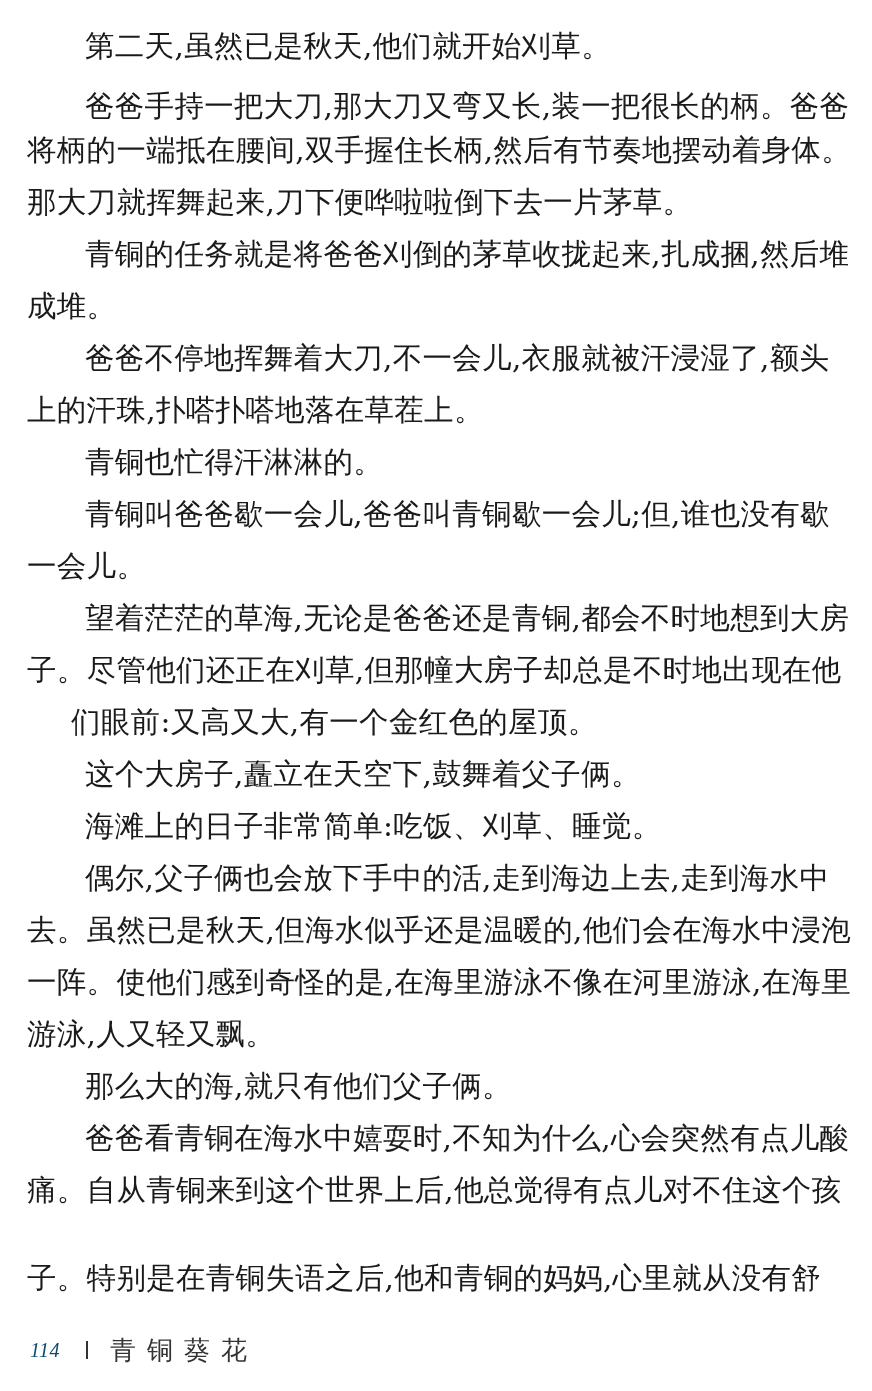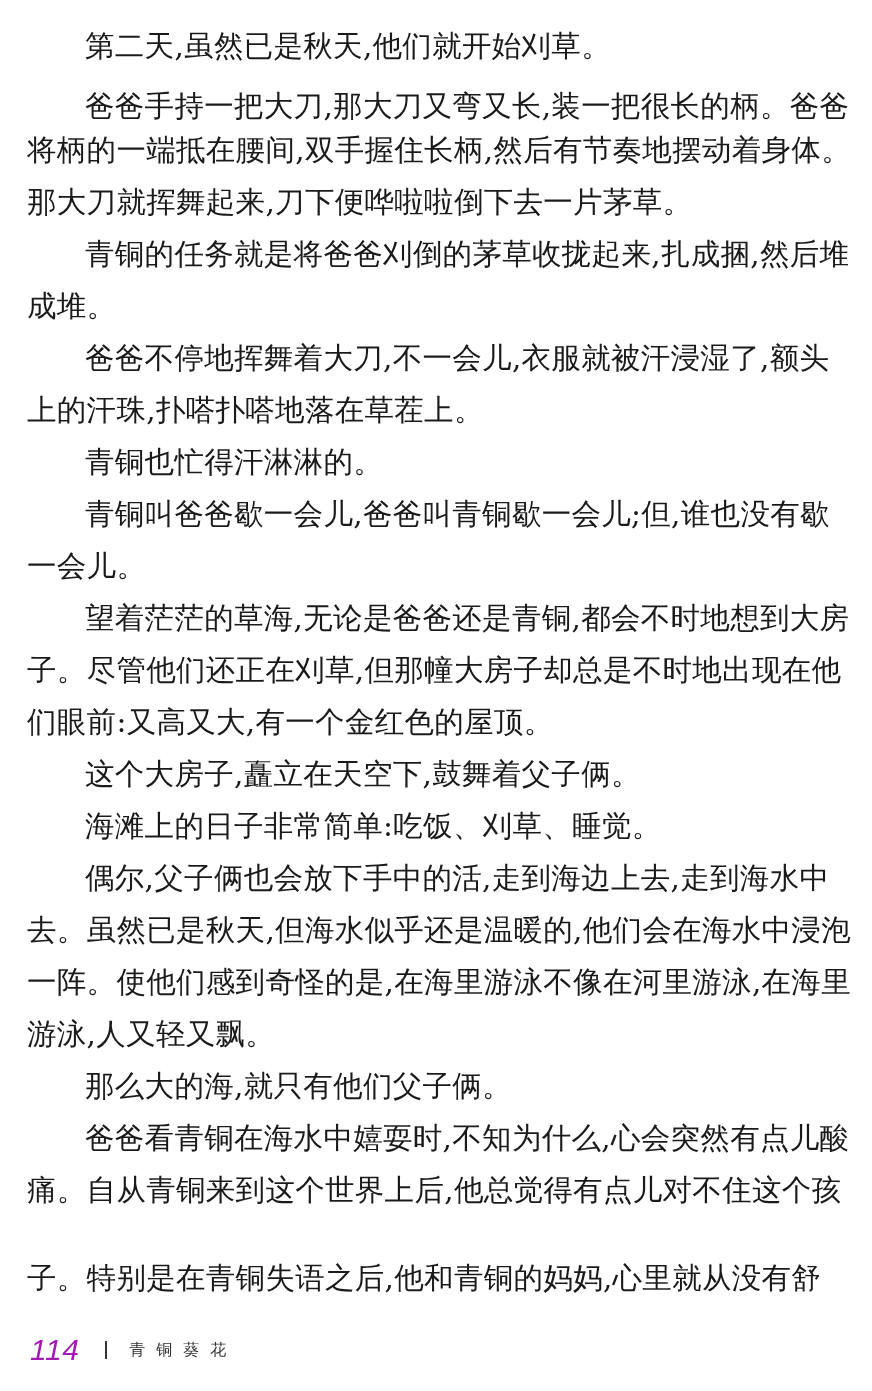--- a/index.html
+++ b/index.html
@@ -35,37 +35,37 @@
     }
     .footer {
       position: absolute;
       left: 30px;
       top: 1332px;
       height: 36px;
       display: flex;
       align-items: center;
     }
     .page-number {
-      font-family: Liberation Sans, sans-serif;
+      font-family: Liberation Serif, serif;
       font-style: italic;
-      font-size: 30px;
-      color: #a21caf;
+      font-size: 20px;
+      color: #0c4a6e;
       letter-spacing: 0.5px;
     }
     .divider {
       display: inline-block;
       width: 2px;
       height: 18px;
       background: #333;
       margin-left: 26px;
       margin-right: 22px;
     }
     .book-title {
       font-family: "DejaVu Sans", "Liberation Sans", sans-serif;
-      font-size: 16px;
+      font-size: 26px;
       color: #333;
       letter-spacing: 11px;
     }
   </style>
 </head>
 <body>
 
 <div class="page-body" id="page-body">
     <div class="line indent" style="top: 8px;">第二天,虽然已是秋天,他们就开始刈草。</div>
     <div class="line indent" style="top: 68px;">爸爸手持一把大刀,那大刀又弯又长,装一把很长的柄。爸爸</div>
@@ -73,21 +73,21 @@
     <div class="line" style="top: 164px; text-align: center;">那大刀就挥舞起来,刀下便哗啦啦倒下去一片茅草。</div>
     <div class="line indent" style="top: 216px;">青铜的任务就是将爸爸刈倒的茅草收拢起来,扎成捆,然后堆</div>
     <div class="line" style="top: 268px;">成堆。</div>
     <div class="line indent" style="top: 320px;">爸爸不停地挥舞着大刀,不一会儿,衣服就被汗浸湿了,额头</div>
     <div class="line" style="top: 372px;">上的汗珠,扑嗒扑嗒地落在草茬上。</div>
     <div class="line indent" style="top: 424px;">青铜也忙得汗淋淋的。</div>
     <div class="line indent" style="top: 476px;">青铜叫爸爸歇一会儿,爸爸叫青铜歇一会儿;但,谁也没有歇</div>
     <div class="line" style="top: 528px;">一会儿。</div>
     <div class="line indent" style="top: 580px;">望着茫茫的草海,无论是爸爸还是青铜,都会不时地想到大房</div>
     <div class="line" style="top: 632px;">子。尽管他们还正在刈草,但那幢大房子却总是不时地出现在他</div>
-    <div class="line" style="top: 684px;">们眼前:又高又大,有一个金红色的屋顶。</div>
+    <div class="line" style="top: 684px; margin-left: 44px;">们眼前:又高又大,有一个金红色的屋顶。</div>
     <div class="line indent" style="top: 736px;">这个大房子,矗立在天空下,鼓舞着父子俩。</div>
     <div class="line indent" style="top: 788px;">海滩上的日子非常简单:吃饭、刈草、睡觉。</div>
     <div class="line indent" style="top: 840px;">偶尔,父子俩也会放下手中的活,走到海边上去,走到海水中</div>
     <div class="line" style="top: 892px;">去。虽然已是秋天,但海水似乎还是温暖的,他们会在海水中浸泡</div>
     <div class="line" style="top: 944px;">一阵。使他们感到奇怪的是,在海里游泳不像在河里游泳,在海里</div>
     <div class="line" style="top: 996px;">游泳,人又轻又飘。</div>
     <div class="line indent" style="top: 1048px;">那么大的海,就只有他们父子俩。</div>
     <div class="line indent" style="top: 1100px;">爸爸看青铜在海水中嬉耍时,不知为什么,心会突然有点儿酸</div>
     <div class="line" style="top: 1152px;">痛。自从青铜来到这个世界上后,他总觉得有点儿对不住这个孩</div>
     <div class="line" style="top: 1240px;">子。特别是在青铜失语之后,他和青铜的妈妈,心里就从没有舒</div>

